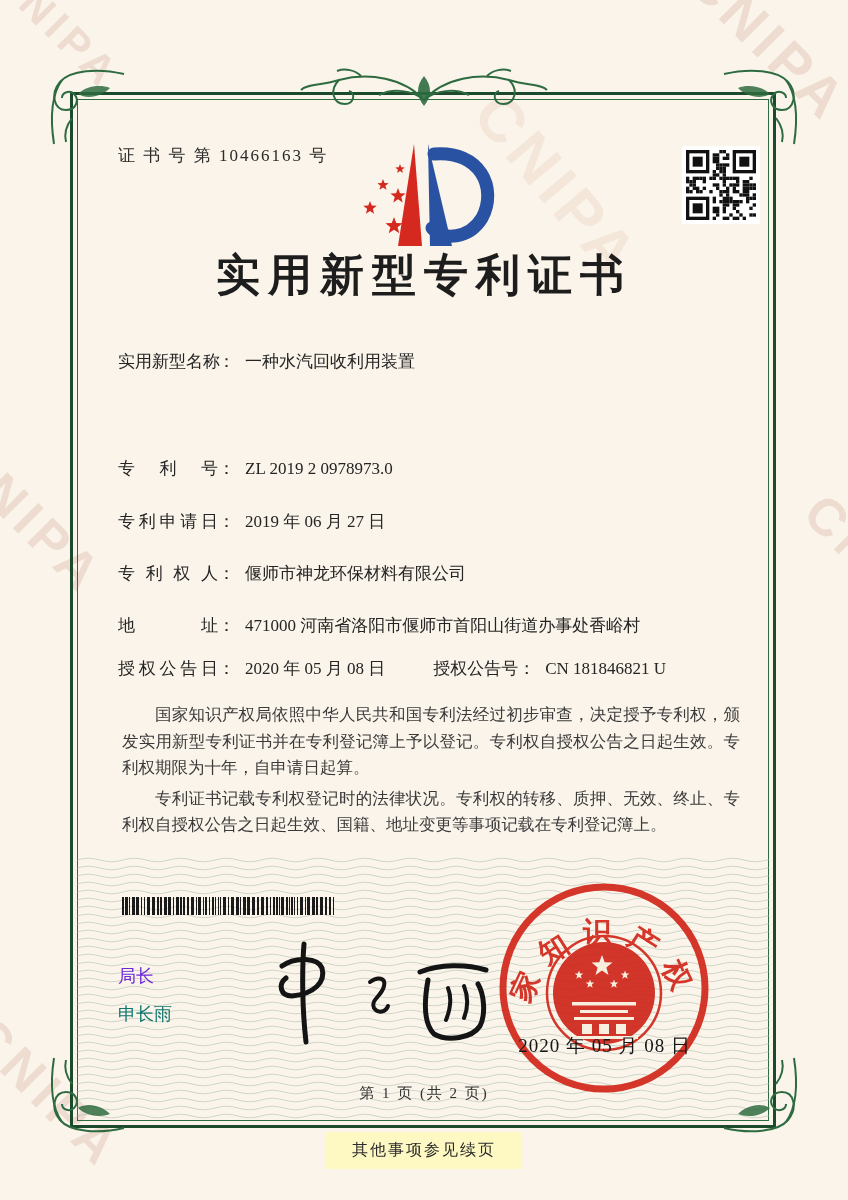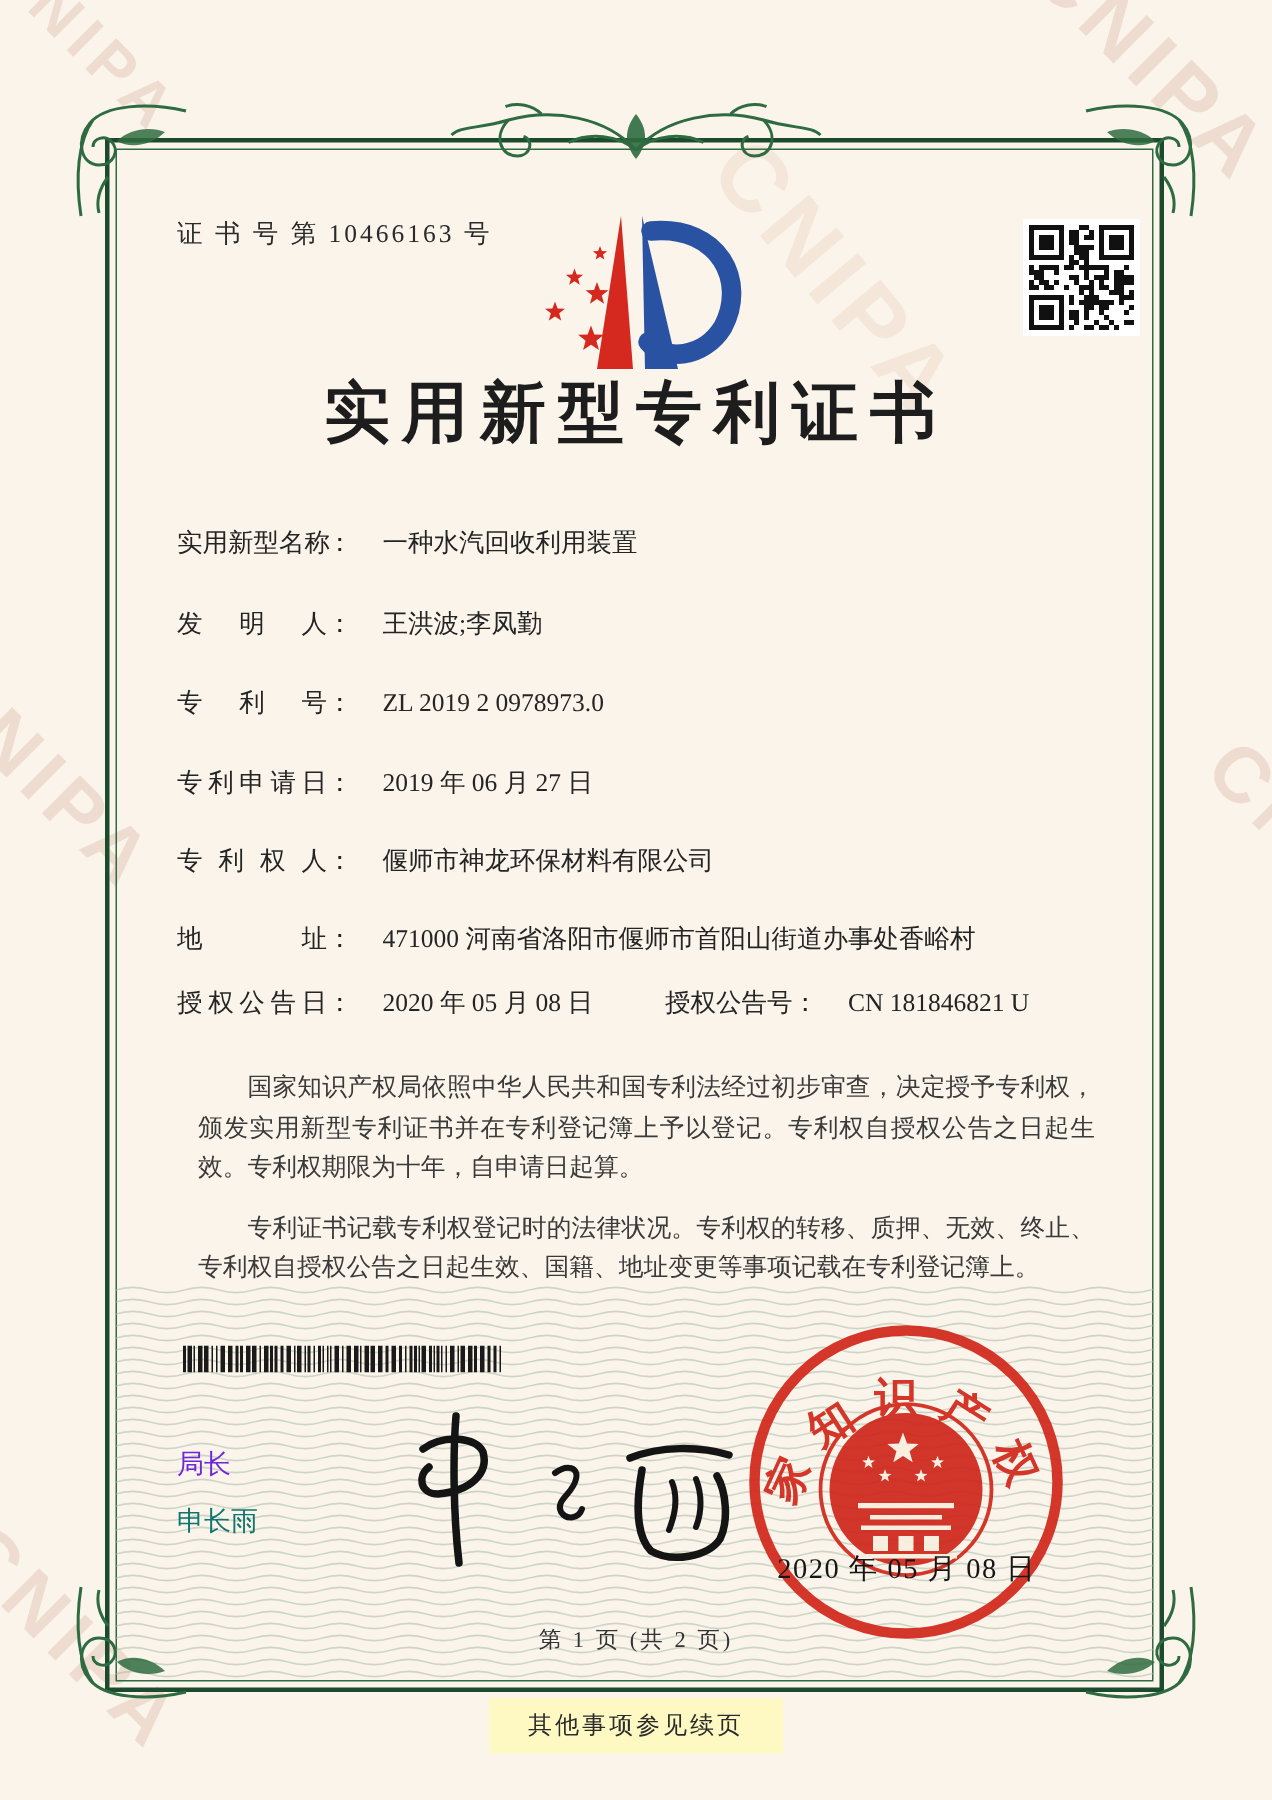--- a/index.html
+++ b/index.html
@@ -30,28 +30,28 @@
   
   .cert-no{position:absolute;left:118px;top:144px;font-size:17px;letter-spacing:2px;color:#2a2a2a;}
   .logo{position:absolute;left:348px;top:138px;}
   .qr-wrap{position:absolute;left:682px;top:146px;width:78px;height:78px;background:#fff;
            display:flex;align-items:center;justify-content:center;}
   .title{position:absolute;left:0;top:246px;width:100%;text-align:center;
          font-size:44px;font-weight:bold;letter-spacing:8px;color:#1d1d1d;}
   
   .frow{position:absolute;left:118px;font-size:17px;color:#242424;white-space:nowrap;}
   .flabel{display:inline-block;width:100px;text-align:justify;text-align-last:justify;}
-  .fvalue{margin-left:20px;}
+  .fvalue{margin-left:10px;}
   .r0{top:350px}.r1{top:404px}.r2{top:457px}.r3{top:510px}.r4{top:562px}.r5{top:614px}
   .grant{top:657px}
   .grant .second{margin-left:48px;}
   
   .bodytext{position:absolute;left:118px;top:698px;width:626px;font-size:16.5px;
             line-height:26.5px;color:#3a3a3a;text-align:justify;}
-  .bodytext p{margin:14px;text-indent:2em;}
+  .bodytext p{margin:4px;text-indent:2em;}
   
   .barcode{position:absolute;left:122px;top:897px;}
   
   .sig-title{position:absolute;left:118px;top:964px;font-size:18px;color:#6d28d9;}
   .sig-name{position:absolute;left:118px;top:1002px;font-size:18px;color:#0f766e;}
   .sig-hand{position:absolute;left:252px;top:938px;}
   
   .seal{position:absolute;left:494px;top:878px;opacity:.93;}
   .seal-date{position:absolute;left:502px;top:1033px;width:205px;text-align:center;
              font-size:19px;color:#161616;letter-spacing:1px;}
@@ -288,23 +288,20 @@
         <rect x="4" y="60" width="20" height="20" fill="#fff"></rect>
         <rect x="8" y="64" width="12" height="12" fill="#111"></rect>
       </svg>
   </div>
 
   <div class="title">实用新型专利证书</div>
 
   <div class="frow r0">
     <span class="flabel">实用新型名称</span><span>：</span><span class="fvalue">一种水汽回收利用装置</span>
   </div>
-  <div class="frow r1">
-    <span class="flabel">发明人</span><span>：</span><span class="fvalue">王洪波;李凤勤</span>
-  </div>
   <div class="frow r2">
     <span class="flabel">专利号</span><span>：</span><span class="fvalue">ZL 2019 2 0978973.0</span>
   </div>
   <div class="frow r3">
     <span class="flabel">专利申请日</span><span>：</span><span class="fvalue">2019 年 06 月 27 日</span>
   </div>
   <div class="frow r4">
     <span class="flabel">专利权人</span><span>：</span><span class="fvalue">偃师市神龙环保材料有限公司</span>
   </div>
   <div class="frow r5">

